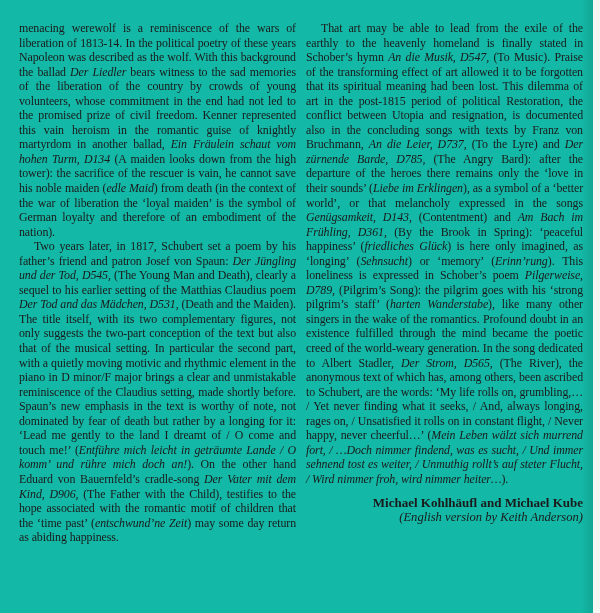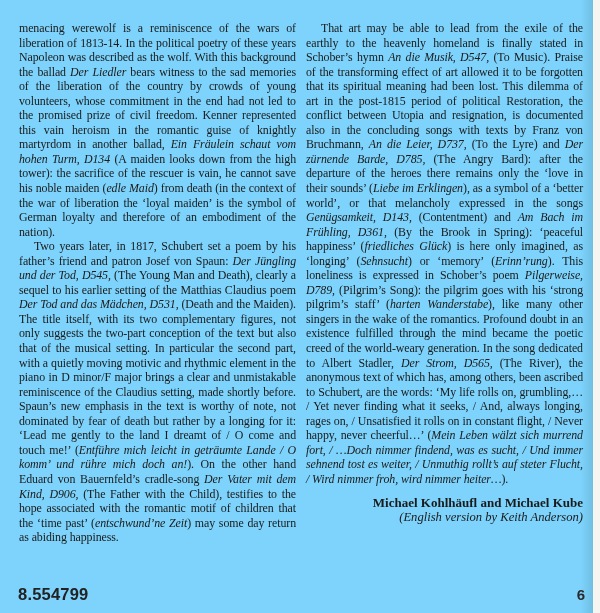--- a/index.html
+++ b/index.html
@@ -6,21 +6,21 @@
   html, body { width: 600px; height: 613px; }
   body {
     font-family: "Liberation Serif", serif;
     background: #e9e8e4;
     overflow: hidden;
   }
   .page {
     position: relative;
     width: 600px;
     height: 613px;
-    background: #7dd3fc;
+    background: #14b8a6;
     color: #1a1a1a;
   }
   
   .edge-shadow {
     position: absolute; top: 0; bottom: 0; right: 7px; width: 12px;
     background: linear-gradient(to right, rgba(0,0,0,0), rgba(0,0,0,0.10));
     pointer-events: none;
   }
   .edge-light {
     position: absolute; top: 0; bottom: 0; right: 0; width: 7px;
@@ -93,21 +93,17 @@
     </div>
 
     <div class="col">
       <p class="para indent"><span>That art may be able to lead from the exile of the earthly to the heavenly homeland is finally stated in Schober’s hymn </span><i>An die Musik, D547,</i><span> (To Music). Praise of the transforming effect of art allowed it to be forgotten that its spiritual meaning had been lost. This dilemma of art in the post-1815 period of political Restoration, the conflict between Utopia and resignation, is documented also in the concluding songs with texts by Franz von Bruchmann, </span><i>An die Leier, D737,</i><span> (To the Lyre) and </span><i>Der zürnende Barde, D785,</i><span> (The Angry Bard): after the departure of the heroes there remains only the ‘love in their sounds’ (</span><i>Liebe im Erklingen</i><span>), as a symbol of a ‘better world’, or that melancholy expressed in the songs </span><i>Genügsamkeit, D143,</i><span> (Contentment) and </span><i>Am Bach im Frühling, D361,</i><span> (By the Brook in Spring): ‘peaceful happiness’ (</span><i>friedliches Glück</i><span>) is here only imagined, as ‘longing’ (</span><i>Sehnsucht</i><span>) or ‘memory’ (</span><i>Erinn’rung</i><span>). This loneliness is expressed in Schober’s poem </span><i>Pilgerweise, D789,</i><span> (Pilgrim’s Song): the pilgrim goes with his ‘strong pilgrim’s staff’ (</span><i>harten Wanderstabe</i><span>), like many other singers in the wake of the romantics. Profound doubt in an existence fulfilled through the mind became the poetic creed of the world-weary generation. In the song dedicated to Albert Stadler, </span><i>Der Strom, D565,</i><span> (The River), the anonymous text of which has, among others, been ascribed to Schubert, are the words: ‘My life rolls on, grumbling,… / Yet never finding what it seeks, / And, always longing, rages on, / Unsatisfied it rolls on in constant flight, / Never happy, never cheerful…’ (</span><i>Mein Leben wälzt sich murrend fort, / …Doch nimmer findend, was es sucht, / Und immer sehnend tost es weiter, / Unmuthig rollt’s auf steter Flucht, / Wird nimmer froh, wird nimmer heiter…</i><span>).</span></p>
       <p class="byline">Michael Kohlhäufl and Michael Kube</p>
       <p class="byline-note">(English version by Keith Anderson)</p>
     </div>
 
   </div>
 
-  <div class="footer">
-    <span class="catalog">8.554799</span>
-    <span class="pagenum">6</span>
-  </div>
 
   <div class="edge-shadow"></div>
   <div class="edge-light"></div>
 
 </div>
 
 </body></html>

